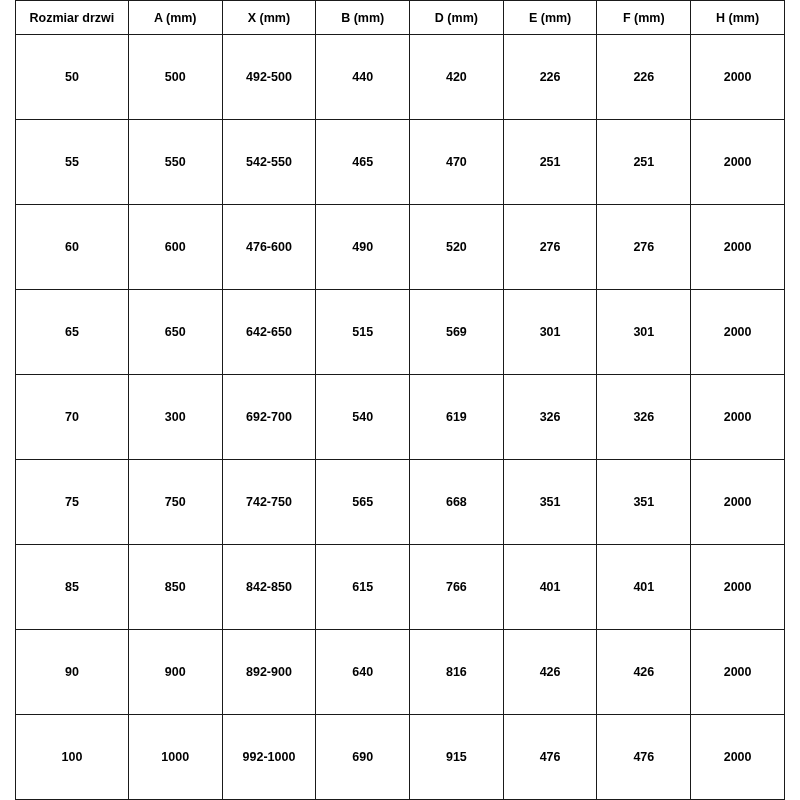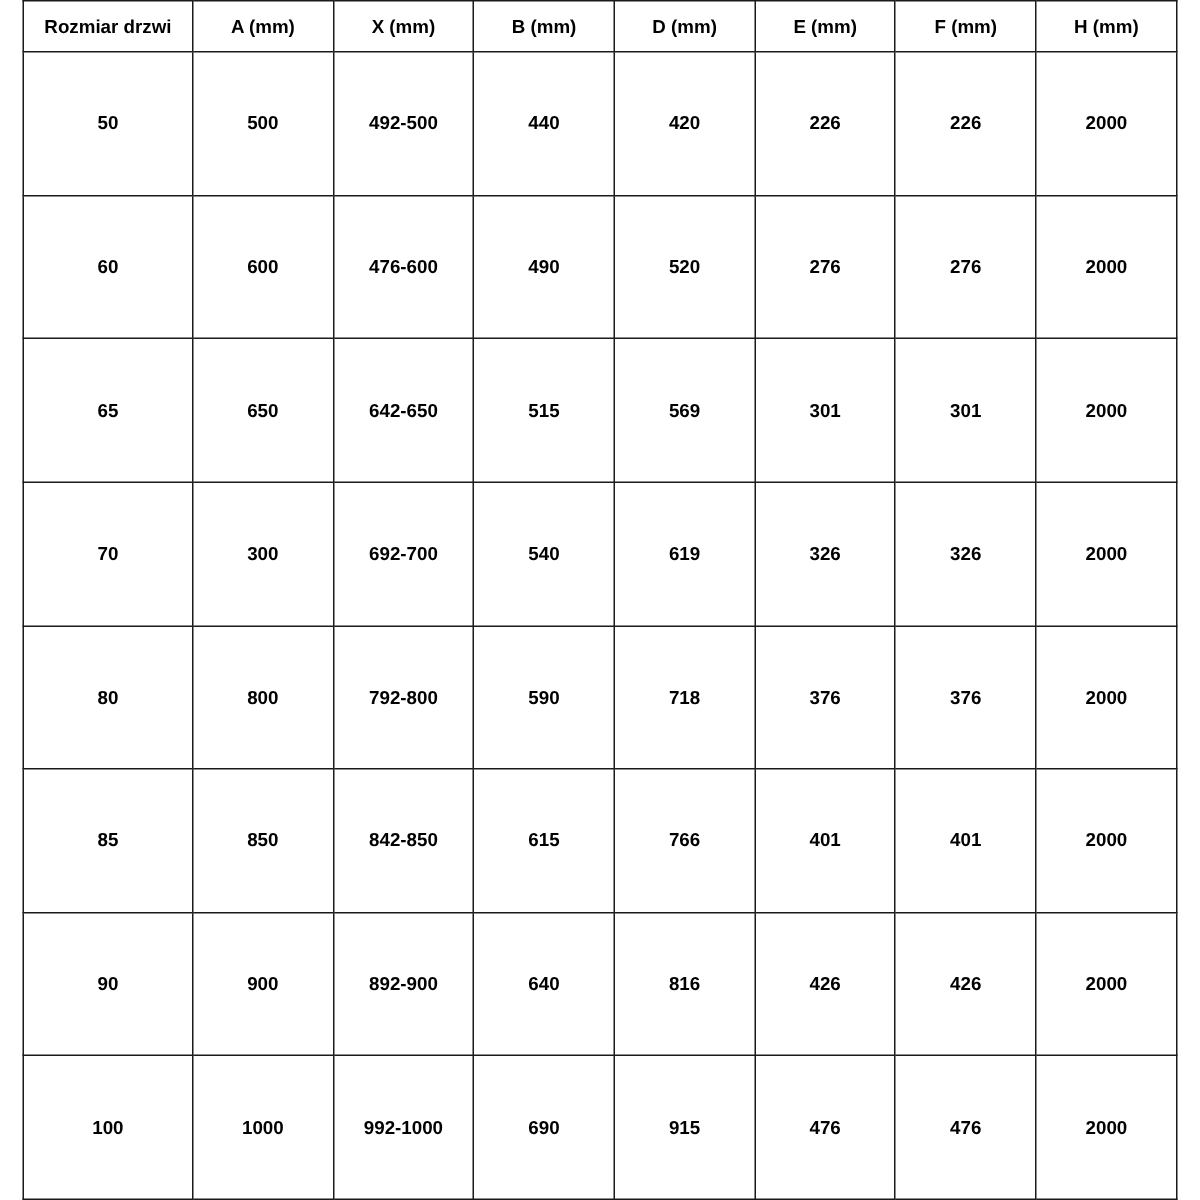--- a/index.html
+++ b/index.html
@@ -90,20 +90,30 @@
         <td>50</td>
         <td>500</td>
         <td>492-500</td>
         <td>440</td>
         <td>420</td>
         <td>226</td>
         <td>226</td>
         <td>2000</td>
       </tr>
       <tr>
+        <td>55</td>
+        <td>550</td>
+        <td>542-550</td>
+        <td>465</td>
+        <td>470</td>
+        <td>251</td>
+        <td>251</td>
+        <td>2000</td>
+      </tr>
+      <tr>
         <td>60</td>
         <td>600</td>
         <td>476-600</td>
         <td>490</td>
         <td>520</td>
         <td>276</td>
         <td>276</td>
         <td>2000</td>
       </tr>
       <tr>
@@ -120,27 +130,27 @@
         <td>70</td>
         <td>300</td>
         <td>692-700</td>
         <td>540</td>
         <td>619</td>
         <td>326</td>
         <td>326</td>
         <td>2000</td>
       </tr>
       <tr>
-        <td>80</td>
-        <td>800</td>
-        <td>792-800</td>
-        <td>590</td>
-        <td>718</td>
-        <td>376</td>
-        <td>376</td>
+        <td>75</td>
+        <td>750</td>
+        <td>742-750</td>
+        <td>565</td>
+        <td>668</td>
+        <td>351</td>
+        <td>351</td>
         <td>2000</td>
       </tr>
       <tr>
         <td>85</td>
         <td>850</td>
         <td>842-850</td>
         <td>615</td>
         <td>766</td>
         <td>401</td>
         <td>401</td>

